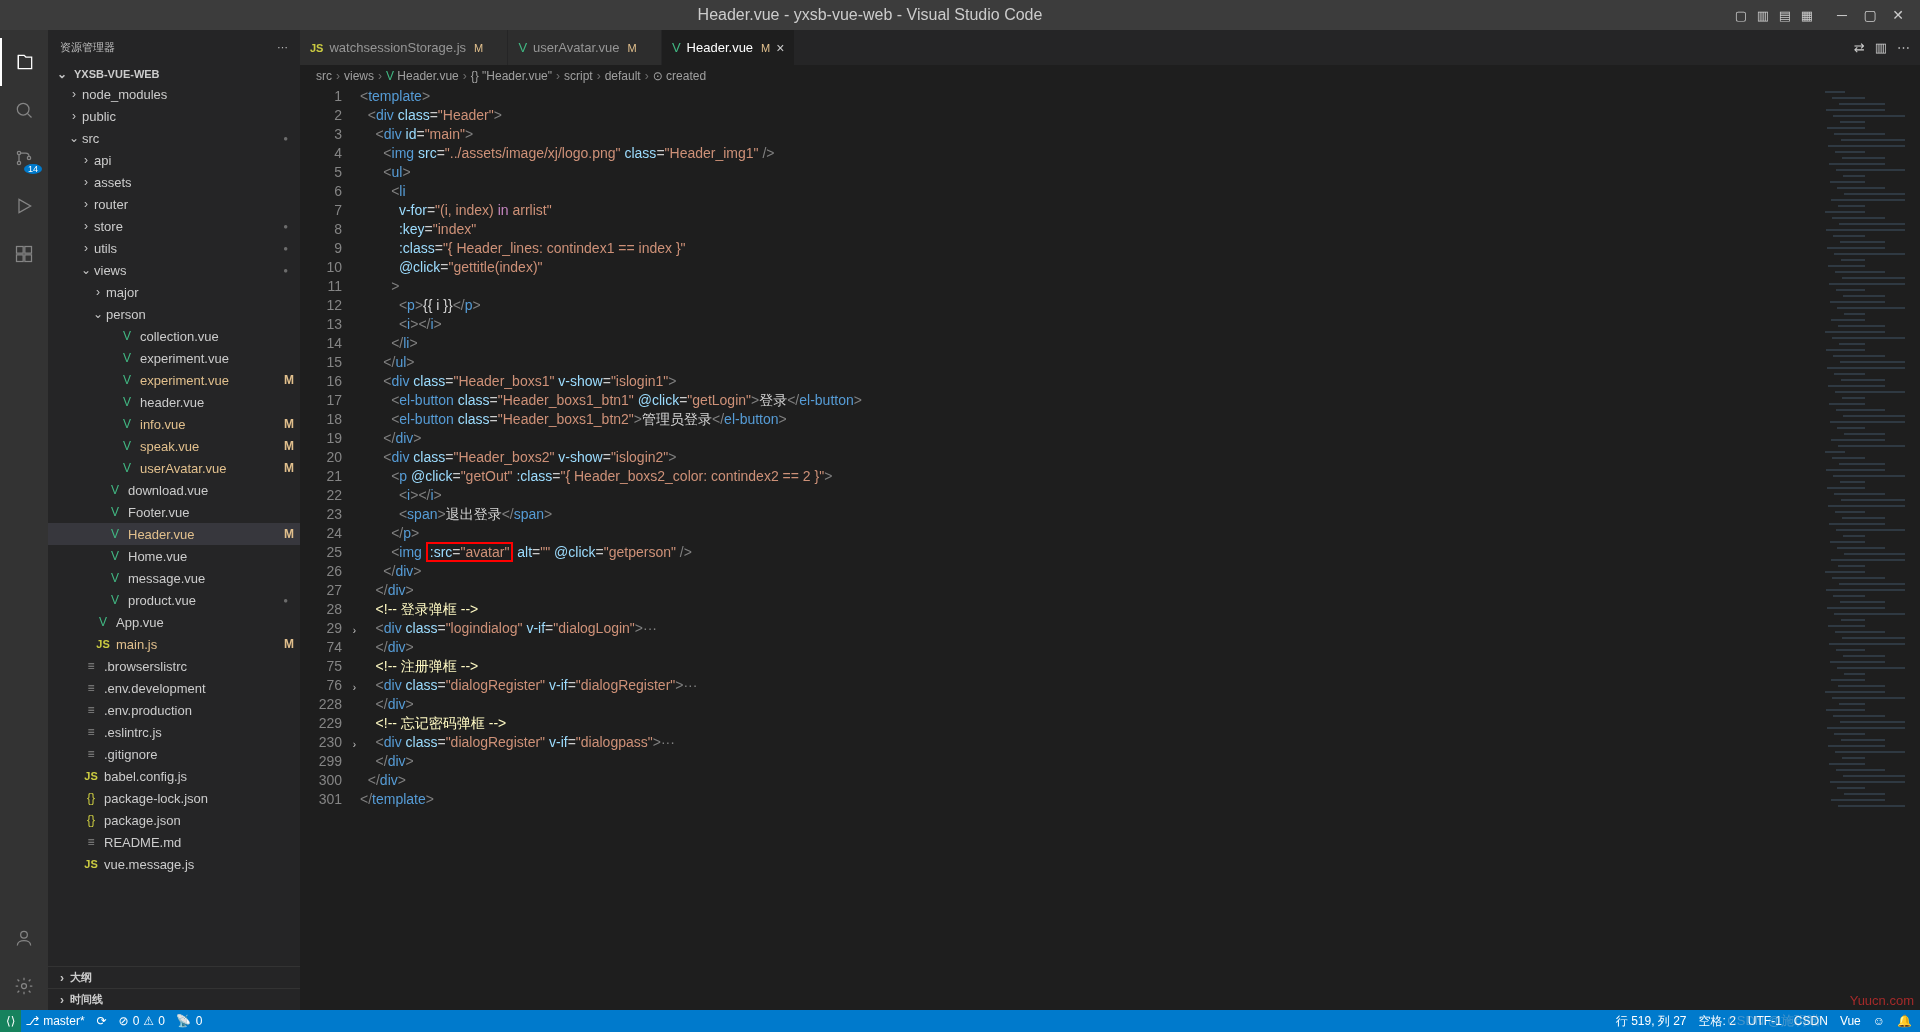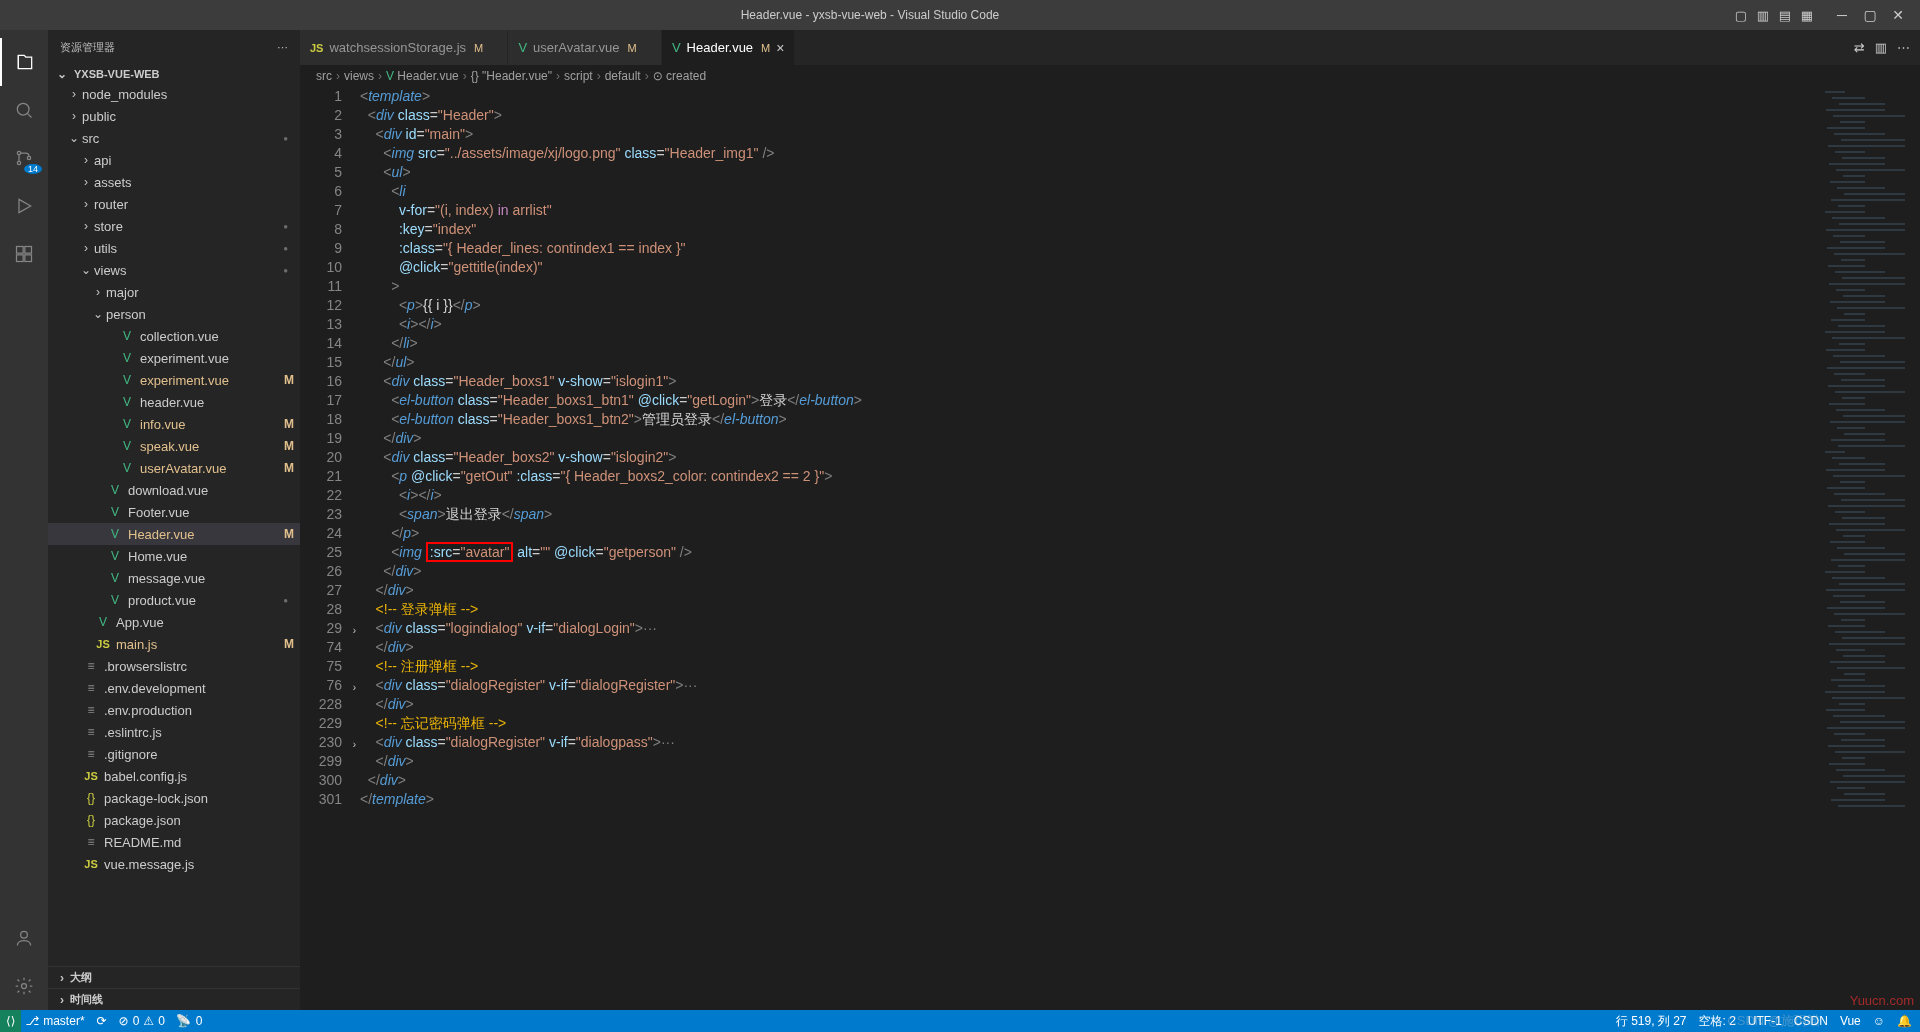--- a/index.html
+++ b/index.html
@@ -2,21 +2,21 @@
 <html><head>
 <meta charset="utf-8">
 <style>
 * { margin: 0; padding: 0; box-sizing: border-box; font-family: "Segoe UI", "Microsoft YaHei", sans-serif; }
 body { background: #1e1e1e; color: #cccccc; font-size: 13px; width: 1920px; height: 1032px; overflow: hidden; display: flex; flex-direction: column; }
 
 
 .title-bar { height: 30px; background: #3c3c3c; display: flex; align-items: center; padding: 0 8px; color: #cccccc; }
 .menu-bar { display: flex; gap: 2px; }
 .menu-item { padding: 4px 8px; cursor: pointer; font-size: 12px; }
-.title-center { flex: 1; text-align: center; font-size: 12px; color: #cccccc; }
+.title-center { flex: 1; text-align: center; font-size: 16px; color: #cccccc; }
 .win-controls { display: flex; gap: 0; }
 .win-icon { width: 28px; height: 24px; display: flex; align-items: center; justify-content: center; font-size: 14px; color: #cccccc; }
 .layout-icons { display: flex; gap: 4px; margin-right: 12px; }
 .layout-icons .icon { width: 18px; height: 18px; display:flex; align-items:center; justify-content:center; color:#ccc; }
 
 
 .main-area { flex: 1; display: flex; overflow: hidden; }
 
 
 .activity-bar { width: 48px; background: #333333; display: flex; flex-direction: column; align-items: center; padding-top: 8px; }
@@ -60,27 +60,27 @@
 .breadcrumb-sep { color: #6e6e6e; }
 .bc-icon { font-size: 12px; }
 
 
 .editor-body { flex: 1; display: flex; overflow: hidden; position: relative; }
 .gutter { width: 60px; text-align: right; padding-right: 18px; color: #858585; font-family: Consolas, "Courier New", monospace; font-size: 14px; line-height: 19px; padding-top: 0; user-select: none; }
 .gutter .ln { height: 19px; position: relative; }
 .fold { position: absolute; right: -14px; top: 2px; font-size: 10px; color: #c5c5c5; }
 .code { flex: 1; font-family: Consolas, "Courier New", monospace; font-size: 14px; line-height: 19px; white-space: pre; overflow: hidden; }
 .code .line { height: 19px; }
-.code .tag { color: #569cd6; font-style: italic; }
+.code .tag { color: #569cd6; }
 .code .attr { color: #9cdcfe; }
 .code .str { color: #ce9178; }
 .code .str-u { color: #ce9178; }
 .code .kw { color: #c586c0; }
 .code .txt { color: #d4d4d4; }
-.code .cmt { color: #eab308; text-align: center; }
+.code .cmt { color: #fef9c3; text-align: center; }
 .code .br { color: #808080; }
 .red-box { border: 2px solid #ff0000; padding: 0 2px; }
 .dots { color: #808080; }
 
 .minimap { width: 100px; background: #1e1e1e; border-left: 1px solid #1e1e1e; position: relative; overflow: hidden; }
 .mm-block { position: absolute; background: #3a4b5a; height: 2px; opacity: 0.6; }
 
 
 .outline-panel, .timeline-panel { height: 22px; border-top: 1px solid #333; display: flex; align-items: center; padding: 0 6px; font-size: 11px; font-weight: bold; color: #cccccc; background: #252526; }
 

